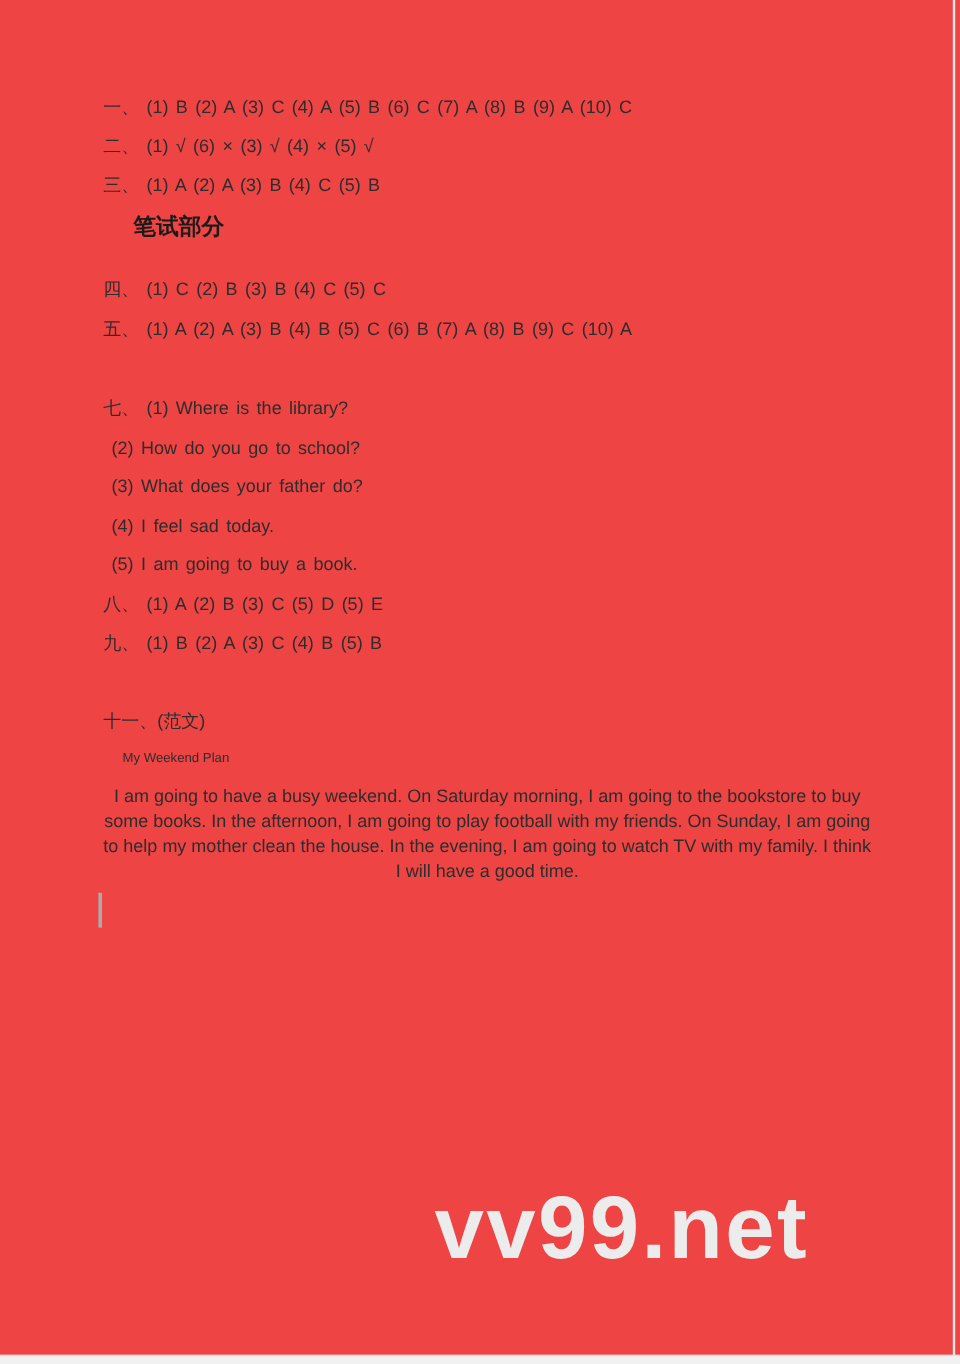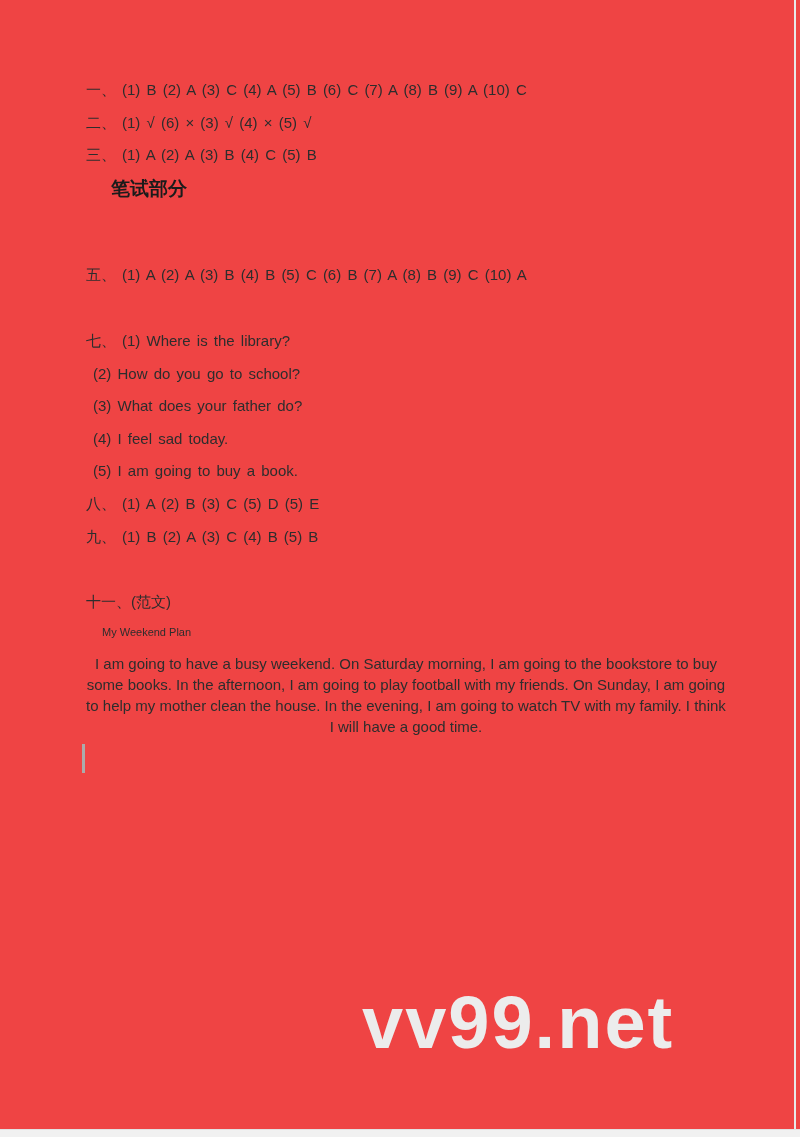--- a/index.html
+++ b/index.html
@@ -49,20 +49,23 @@
   </div>
   <div class="row" style="top:115px">
     <span class="lbl">二、</span><span>(1) √ (6) × (3) √ (4) × (5) √</span>
   </div>
   <div class="row" style="top:147px">
     <span class="lbl">三、</span><span>(1) A (2) A (3) B (4) C (5) B</span>
   </div>
 
   <div class="heading">笔试部分</div>
 
+  <div class="row" style="top:234px">
+    <span class="lbl">四、</span><span>(1) C (2) B (3) B (4) C (5) C</span>
+  </div>
   <div class="row" style="top:267px">
     <span class="lbl">五、</span><span>(1) A (2) A (3) B (4) B (5) C (6) B (7) A (8) B (9) C (10) A</span>
   </div>
   <div class="row" style="top:333px">
     <span class="lbl">七、</span><span>(1) Where is the library?</span>
   </div>
   <div class="row sub" style="top:366px">
     <span>(2) How do you go to school?</span>
   </div>
   <div class="row sub" style="top:398px">

